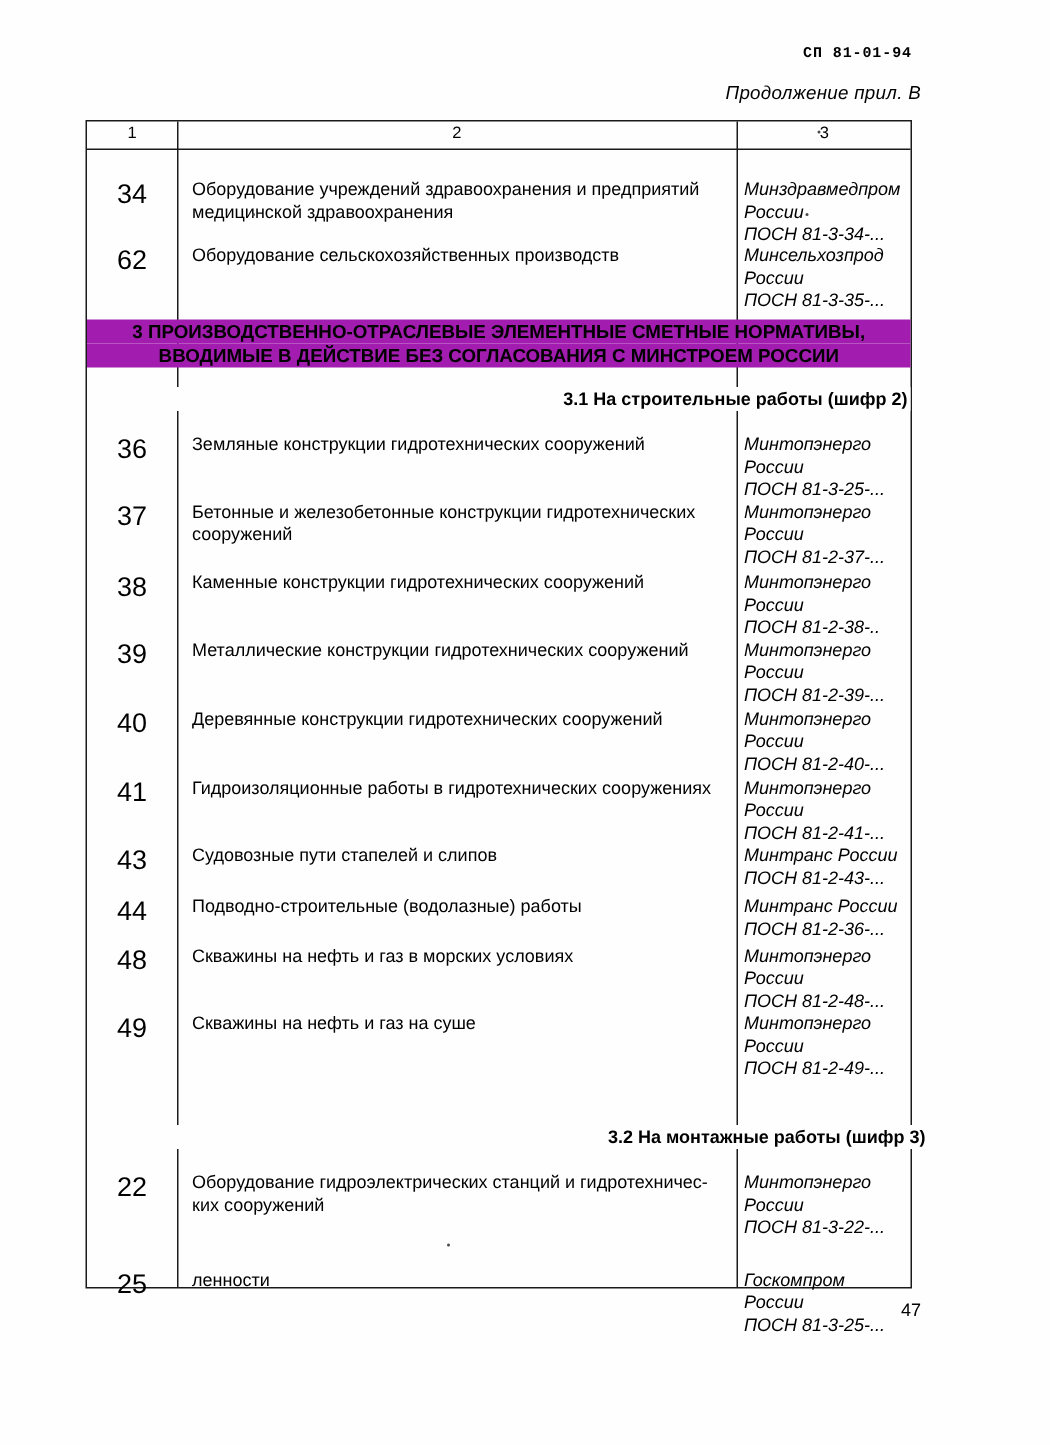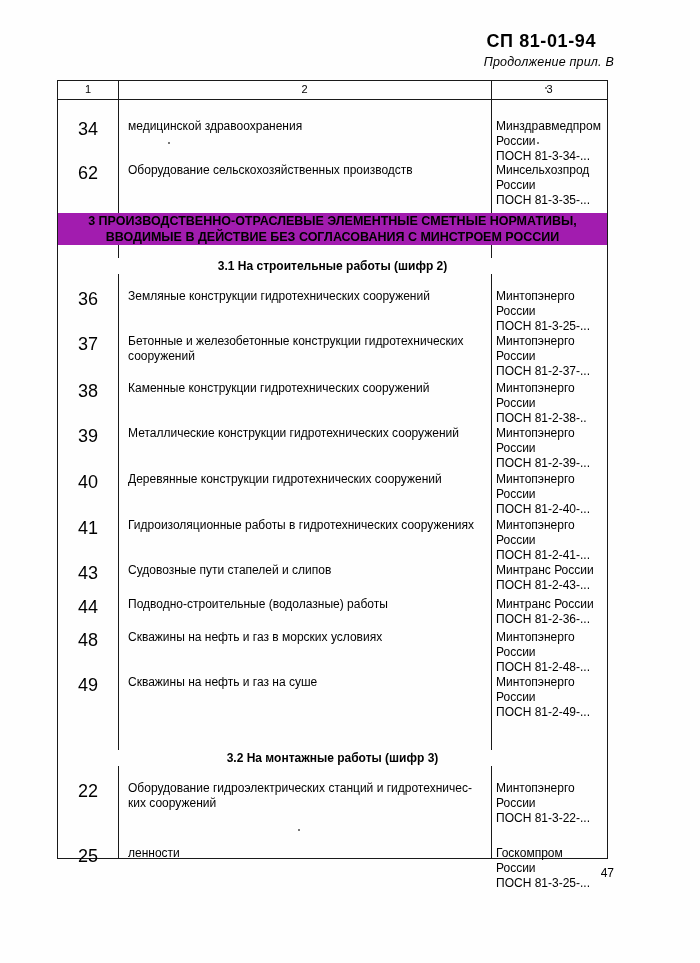--- a/index.html
+++ b/index.html
@@ -19,24 +19,25 @@
   .page {
     position: absolute;
     inset: 0;
     background: #fefefe;
   }
 
   
   .doc-code {
     position: absolute;
     top: 31px;
-    right: 104px;
-    font-size: 18px;
+    right: 92px;
+    font-size: 10px;
     font-weight: bold;
     letter-spacing: 0.6px;
+    font-family: Liberation Mono, monospace;
   }
   .continuation {
     position: absolute;
     top: 55px;
     right: 86px;
     font-size: 12.5px;
     font-style: italic;
     letter-spacing: 0.2px;
   }
 
@@ -117,20 +118,21 @@
   .cell-src {
     position: absolute;
     left: 433px;
     width: 118px;
     box-sizing: border-box;
     padding: 0 2px 0 5px;
     font-size: 12px;
     line-height: 15px;
     top: 1px;
     white-space: nowrap;
+    font-style: italic;
   }
   .cell-desc .ln,
   .cell-src .ln {
     display: block;
   }
 
   
   .section-head {
     position: relative;
     width: 100%;
@@ -141,21 +143,21 @@
     z-index: 3;
   }
   .section-head .ln {
     display: block;
     background: #a21caf;
     padding: 0 2px;
   }
   .subsection-head {
     position: relative;
     width: 100%;
-    text-align: center;
+    text-align: right;
     font-weight: bold;
     font-size: 12px;
     line-height: 16px;
     z-index: 3;
   }
   .subsection-head .ln {
     display: block;
     background: #fefefe;
     padding: 0 2px;
   }
@@ -195,20 +197,21 @@
     <div class="thead">
       <div class="th h1">1</div>
       <div class="th h2">2</div>
       <div class="th h3">3</div>
     </div>
 
     <div class="tbody" id="table-body">
         <div class="row" style="position: absolute; left: 0px; right: 0px; top: 18px;">
           <div class="cell-num">34</div>
           <div class="cell-desc">
+            <span class="ln">Оборудование учреждений здравоохранения и предприятий</span>
             <span class="ln">медицинской здравоохранения</span>
           </div>
           <div class="cell-src">
             <span class="ln">Минздравмедпром</span>
             <span class="ln">России</span>
             <span class="ln">ПОСН 81-3-34-...</span>
           </div>
         </div>
         <div class="row" style="position: absolute; left: 0px; right: 0px; top: 62px;">
           <div class="cell-num">62</div>
@@ -330,21 +333,21 @@
           <div class="cell-num">49</div>
           <div class="cell-desc">
             <span class="ln">Скважины на нефть и газ на суше</span>
           </div>
           <div class="cell-src">
             <span class="ln">Минтопэнерго</span>
             <span class="ln">России</span>
             <span class="ln">ПОСН 81-2-49-...</span>
           </div>
         </div>
-        <div class="subsection-head" style="position: absolute; left: 0px; right: 0px; top: 650px;">
+        <div class="subsection-head" style="position: absolute; left: 12px; right: 0px; top: 650px;">
           <span class="ln">3.2 На монтажные работы (шифр 3)</span>
         </div>
         <div class="row" style="position: absolute; left: 0px; right: 0px; top: 680px;">
           <div class="cell-num">22</div>
           <div class="cell-desc">
             <span class="ln">Оборудование гидроэлектрических станций и гидротехничес-</span>
             <span class="ln">ких сооружений</span>
           </div>
           <div class="cell-src">
             <span class="ln">Минтопэнерго</span>

